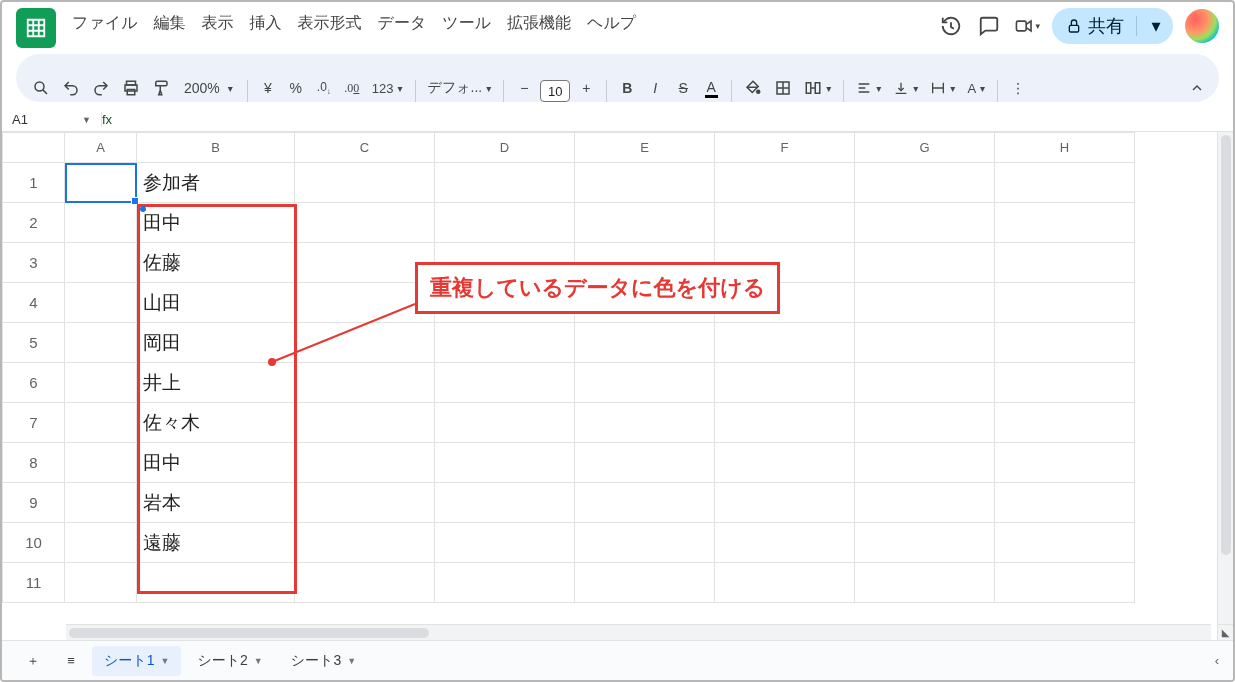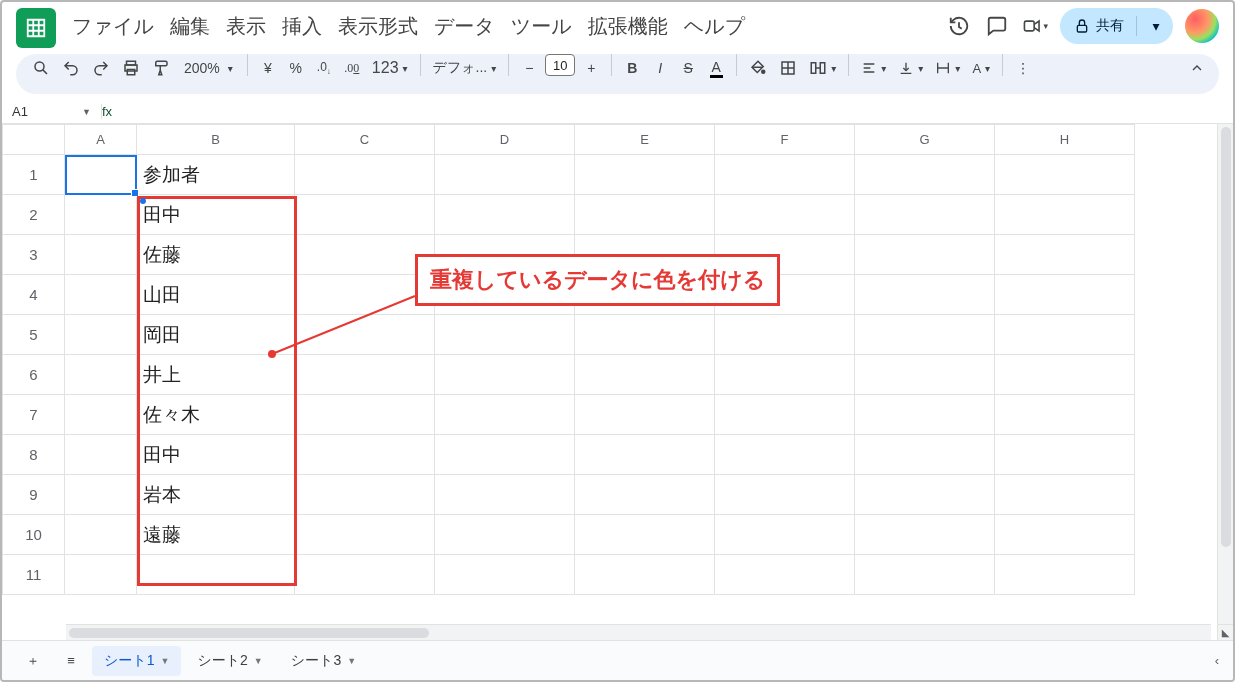--- a/index.html
+++ b/index.html
@@ -6,29 +6,29 @@
   html, body { margin:0; padding:0; font-family: "Arial", "Helvetica Neue", sans-serif; font-size:13px; color:#1f1f1f; background:#fff; height:682px; width:1235px; overflow:hidden;}
   body { border:2px solid #b7b7b7; border-radius:4px; overflow:hidden; display:flex; flex-direction:column;}
   
   .titlebar { display:flex; align-items:flex-start; padding:6px 14px 0 14px; }
   .sheets-logo { width:40px; height:40px; background:#0f9d58; border-radius:6px; display:flex; align-items:center; justify-content:center; margin-right:10px; flex-shrink:0;}
   .sheets-logo svg { width:22px; height:22px; fill:#fff; }
   .doc-meta { flex:1; }
   .doc-title-line { display:flex; align-items:center; gap:10px; font-size:18px; color:#3c4043;}
   .doc-title-line .t-icon { color:#5f6368; cursor:pointer; }
   .menu-line { display:flex; gap:4px; margin-top:2px; }
-  .menu-line span { padding:3px 6px; font-size:20px; color:#444; cursor:pointer; border-radius:4px;}
+  .menu-line span { padding:3px 6px; font-size:16px; color:#444; cursor:pointer; border-radius:4px;}
   .title-right { display:flex; align-items:center; gap:12px; margin-left:auto; }
   .title-right .ic { width:26px; height:26px; color:#444746; display:flex; align-items:center; justify-content:center; cursor:pointer;}
-  .share-btn { background:#c2e7ff; color:#001d35; height:36px; border-radius:40px; display:flex; align-items:center; gap:6px; padding:0 6px 0 14px; font-size:14px; cursor:pointer;}
+  .share-btn { background:#c2e7ff; color:#001d35; height:36px; border-radius:40px; display:flex; align-items:center; gap:6px; padding:0 6px 0 14px; font-size:18px; cursor:pointer;}
   .share-btn .chev { width:22px; display:flex; align-items:center; justify-content:center;}
   .avatar { width:34px; height:34px; border-radius:50%; background: radial-gradient(circle at 30% 30%, #ff5e62, #ff9966 40%, #9be15d 60%, #00bcd4 80%, #f5af19); cursor:pointer;}
   
   .toolbar-wrap { padding:6px 14px; }
-  .toolbar { background:#edf2fa; border-radius:30px; height:40px; display:flex; align-items:flex-start; padding:0 10px 0 12px; gap:4px;}
+  .toolbar { background:#edf2fa; border-radius:30px; height:48px; display:flex; align-items:flex-end; padding:0 10px 0 12px; gap:4px;}
   .tb-btn { min-width:24px; height:28px; padding:0 4px; color:#444746; display:flex; align-items:center; justify-content:center; cursor:pointer; border-radius:4px; font-size:14px;}
   .tb-sep{ width:1px; height:22px; background:#c7ccd1; margin:0 4px;}
   .zoom { font-size:14px; padding:0 6px; display:flex; align-items:center; gap:4px;}
   .fs-box{ width:30px; height:22px; border:1px solid #747775; border-radius:4px; display:flex; align-items:center; justify-content:center; font-size:13px; background:#fff;}
   .chev-down::after{content:"▾"; font-size:10px; margin-left:4px; color:#444746;}
   .toolbar .right { margin-left:auto; }
   
   .fx-row{ display:flex; align-items:center; border-bottom:1px solid #e1e3e1; height:24px; font-size:13px; color:#3c4043;}
   .name-box{ width:100px; border-right:1px solid #e1e3e1; display:flex; align-items:center; justify-content:space-between; padding:0 10px; color:#333;}
   .fx-label{ width:30px; text-align:left; color:#14532d; }
@@ -156,21 +156,21 @@
     <span class="tb-btn zoom chev-down">200%</span>
     <span class="tb-sep"></span>
     <span class="tb-btn">¥</span>
     <span class="tb-btn">%</span>
     <span class="tb-btn">
         <span style="font-size:12px;">.0<sub style="font-size:8px;">↓</sub></span>
       </span>
     <span class="tb-btn">
         <span style="font-size:12px;font-family:Liberation Serif, serif;">.0<u>0</u></span>
       </span>
-    <span class="tb-btn chev-down" style="font-size:16px;">123</span>
+    <span class="tb-btn chev-down" style="font-size:13px;">123</span>
     <span class="tb-sep"></span>
     <span class="tb-btn chev-down" style="min-width:70px;">デフォ...</span>
     <span class="tb-sep"></span>
     <span class="tb-btn">−</span>
     <span class="fs-box">10</span>
     <span class="tb-btn">+</span>
     <span class="tb-sep"></span>
     <span class="tb-btn">
         <b>B</b>
       </span>

